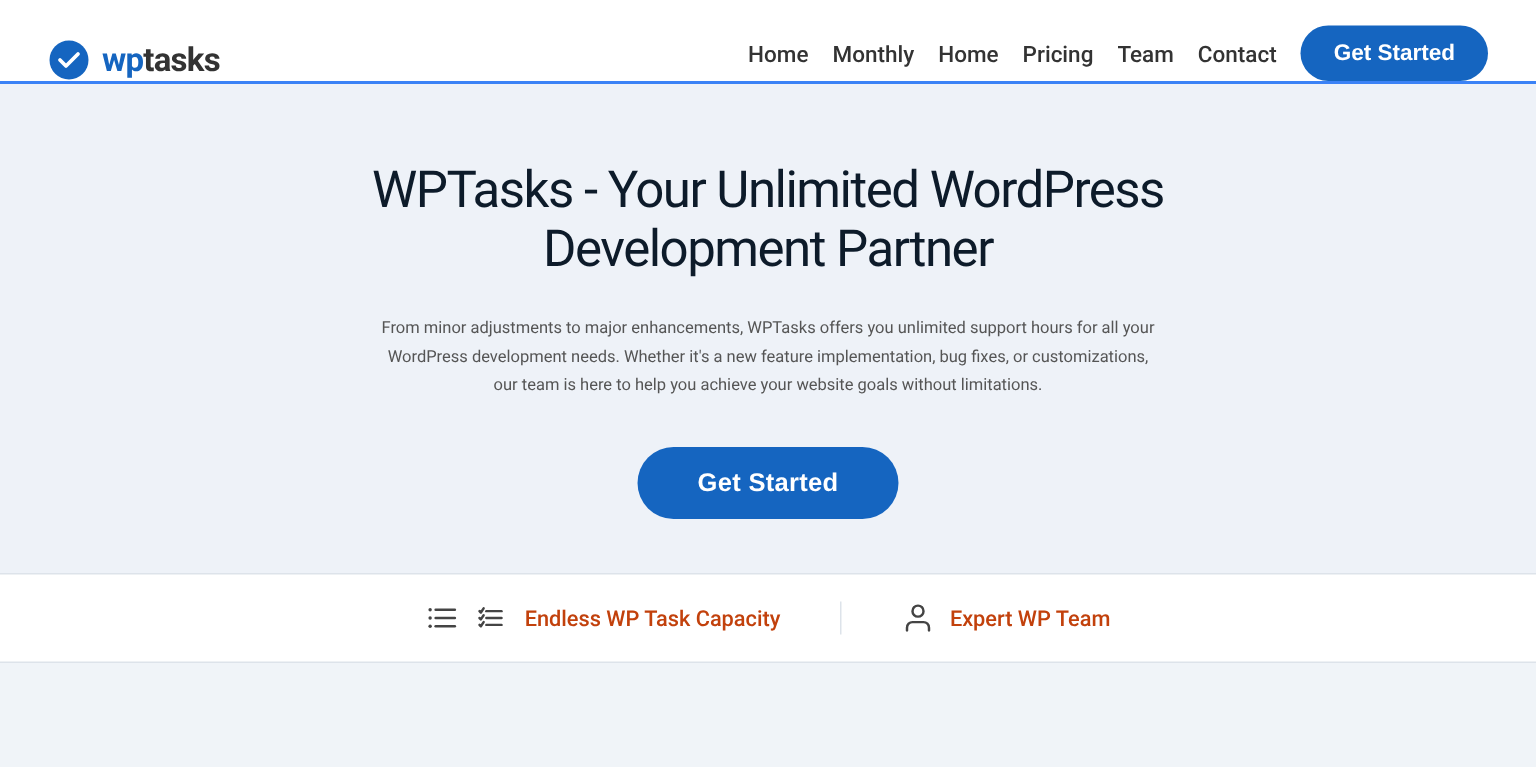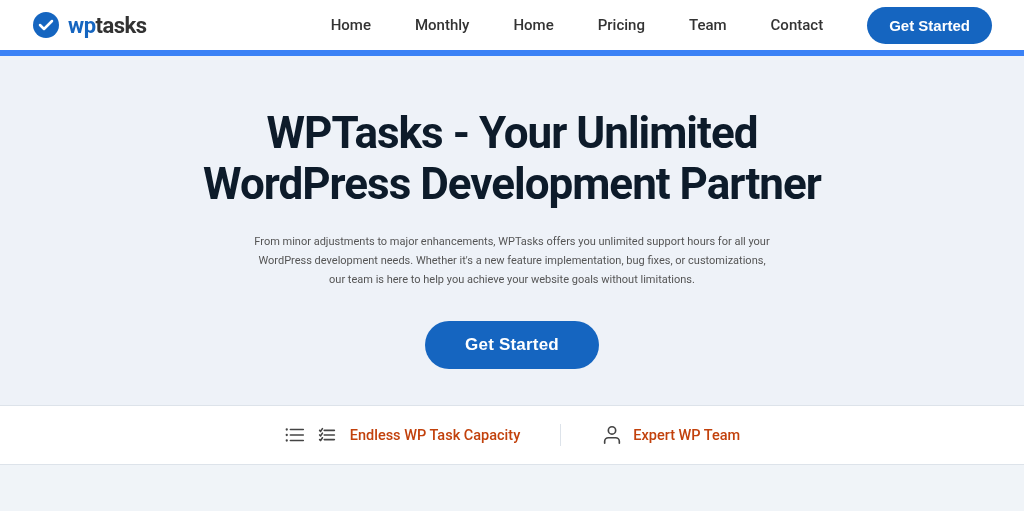--- a/index.html
+++ b/index.html
@@ -9,25 +9,25 @@
       background: #f0f4f8;
       min-height: 511px;
       width: 1024px;
       overflow: hidden;
     }
 
     
     header {
       background: #ffffff;
       display: flex;
-      align-items: center;
+      align-items: flex-end;
       justify-content: space-between;
       padding: 0 32px;
       height: 56px;
-      border-bottom: 6px solid #3b82f6;
+      border-bottom: 2px solid #3b82f6;
     }
 
     .logo-wrapper {
       display: flex;
       align-items: center;
       gap: 8px;
     }
 
     .logo-icon {
       width: 28px;
@@ -41,21 +41,21 @@
       letter-spacing: -0.5px;
     }
 
     .logo-text span {
       color: #1565c0;
     }
 
     nav {
       display: flex;
       align-items: center;
-      gap: 44px;
+      gap: 16px;
     }
 
     .nav-link {
       font-size: 15px;
       color: #333;
       text-decoration: none;
       font-weight: 500;
       cursor: pointer;
     }
 
@@ -75,22 +75,22 @@
       background: #eef2f8;
       display: flex;
       flex-direction: column;
       align-items: center;
       justify-content: center;
       padding: 52px 80px 36px;
       text-align: center;
     }
 
     .hero-title {
-      font-size: 44px;
-      font-weight: 700;
+      font-size: 34px;
+      font-weight: 400;
       color: #0d1b2a;
       line-height: 1.15;
       max-width: 700px;
       margin-bottom: 24px;
       letter-spacing: -1px;
     }
 
     .hero-subtitle {
       font-size: 11px;
       color: #555;

